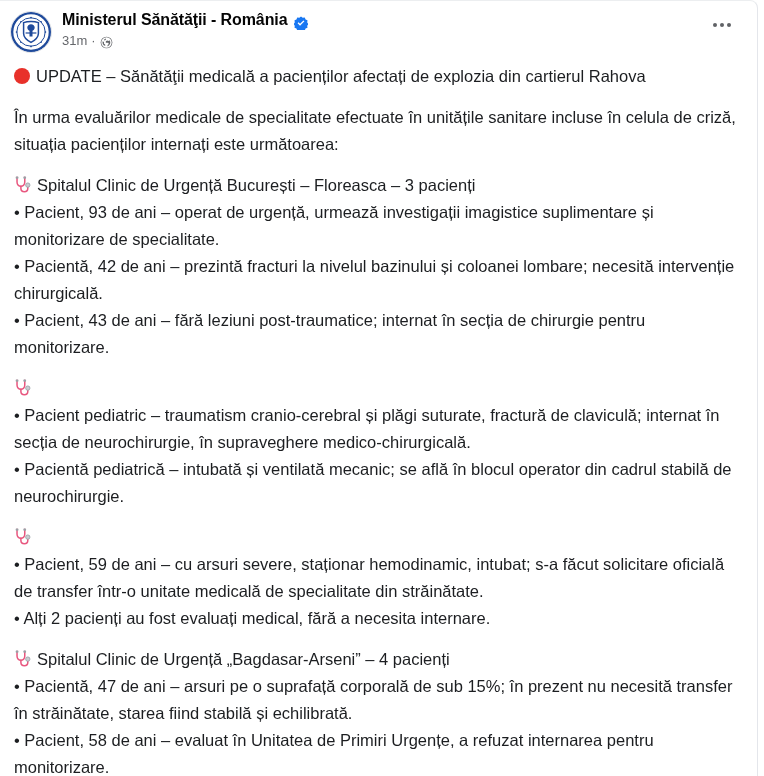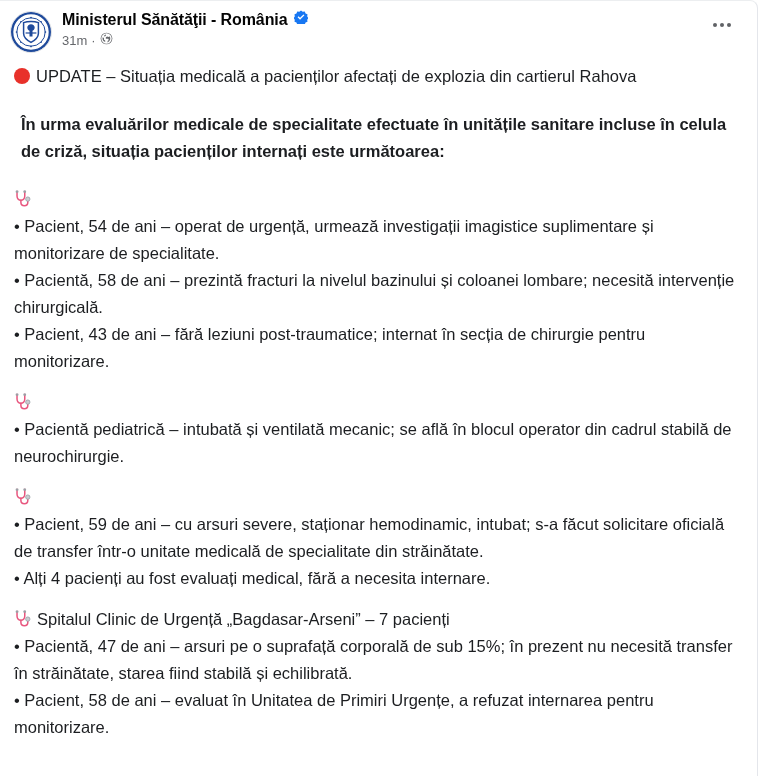--- a/index.html
+++ b/index.html
@@ -53,42 +53,42 @@
   .header-text {
     margin-left: 10px;
     display: flex;
     flex-direction: column;
     justify-content: center;
     padding-top: 1px;
   }
 
   .page-name-row {
     display: flex;
-    align-items: flex-start;
+    align-items: flex-end;
     line-height: 20px;
   }
   .page-name {
     font-size: 16px;
     font-weight: bold;
     color: #050505;
     letter-spacing: -0.1px;
   }
   .verified-badge {
     margin-left: 6px;
     width: 14px;
     height: 14px;
     display: inline-flex;
     align-items: center;
     justify-content: center;
   }
   .verified-badge svg { display: block; }
 
   .meta-row {
     display: flex;
-    align-items: flex-start;
+    align-items: flex-end;
     margin-top: 2px;
     color: #65676b;
     font-size: 13px;
     line-height: 17px;
   }
   .meta-sep { margin: 0 4px; }
   .globe-icon {
     width: 13px;
     height: 13px;
     display: inline-flex;
@@ -118,23 +118,22 @@
 
   
   .post-body {
     padding: 8px 14px 10px 14px;
     font-size: 16.5px;
     line-height: 27px;
     color: #1c1e21;
   }
 
   .para {
-    margin: 7px;
+    margin: 0;
     white-space: pre-wrap;
-    font-weight: bold;
   }
 
   .block-gap { height: 14px; }
 
   .head-line {
     display: block;
     margin: 0;
   }
 
   .emoji {
@@ -216,85 +215,86 @@
     <div class="menu-dots">
       <span></span>
       <span></span>
       <span></span>
     </div>
   </div>
 
   <div class="post-body">
 
     <div class="head-line">
-      <span class="dot-red emoji"></span><span>UPDATE – Situația medicală a pacienților afectați de explozia din cartierul Rahova</span>
+      <span class="dot-red emoji"></span><span>UPDATE – Sănătăţii medicală a pacienților afectați de explozia din cartierul Rahova</span>
     </div>
 
     <div class="block-gap"></div>
 
     <p class="para">În urma evaluărilor medicale de specialitate efectuate în unitățile sanitare incluse în celula de criză, situația pacienților internați este următoarea:</p>
+
+    <div class="block-gap"></div>
+
+    <div class="head-line">
+      <span class="steth">
+        <svg width="17" height="18" viewBox="0 0 18 19">
+          <path d="M3.2 1.4 L3.2 6.4 C3.2 9.1 5.1 10.9 7.3 10.9 C9.5 10.9 11.4 9.1 11.4 6.4 L11.4 1.4" fill="none" stroke="#e8577f" stroke-width="1.6" stroke-linecap="round"></path>
+          <rect x="1.8" y="0.6" width="2.9" height="2.2" rx="0.7" fill="#9aa0a6"></rect>
+          <rect x="9.9" y="0.6" width="2.9" height="2.2" rx="0.7" fill="#9aa0a6"></rect>
+          <path d="M7.3 10.9 L7.3 13.3 C7.3 15.4 9.2 16.6 11 16.6 C12.9 16.6 14.6 15.4 14.6 13.3 L14.6 11.4" fill="none" stroke="#e8577f" stroke-width="1.6" stroke-linecap="round"></path>
+          <circle cx="14.6" cy="9.6" r="2.3" fill="#c9ccd1" stroke="#9aa0a6" stroke-width="0.9"></circle>
+        </svg>
+      </span><span>Spitalul Clinic de Urgență București – Floreasca – 3 pacienți</span>
+    </div>
+    <p class="bullet-line">• Pacient, 93 de ani – operat de urgență, urmează investigații imagistice suplimentare și monitorizare de specialitate.</p>
+    <p class="bullet-line">• Pacientă, 42 de ani – prezintă fracturi la nivelul bazinului și coloanei lombare; necesită intervenție chirurgicală.</p>
+    <p class="bullet-line">• Pacient, 43 de ani – fără leziuni post-traumatice; internat în secția de chirurgie pentru monitorizare.</p>
 
     <div class="block-gap"></div>
 
     <div class="head-line">
       <span class="steth">
         <svg width="17" height="18" viewBox="0 0 18 19">
           <path d="M3.2 1.4 L3.2 6.4 C3.2 9.1 5.1 10.9 7.3 10.9 C9.5 10.9 11.4 9.1 11.4 6.4 L11.4 1.4" fill="none" stroke="#e8577f" stroke-width="1.6" stroke-linecap="round"></path>
           <rect x="1.8" y="0.6" width="2.9" height="2.2" rx="0.7" fill="#9aa0a6"></rect>
           <rect x="9.9" y="0.6" width="2.9" height="2.2" rx="0.7" fill="#9aa0a6"></rect>
           <path d="M7.3 10.9 L7.3 13.3 C7.3 15.4 9.2 16.6 11 16.6 C12.9 16.6 14.6 15.4 14.6 13.3 L14.6 11.4" fill="none" stroke="#e8577f" stroke-width="1.6" stroke-linecap="round"></path>
           <circle cx="14.6" cy="9.6" r="2.3" fill="#c9ccd1" stroke="#9aa0a6" stroke-width="0.9"></circle>
         </svg>
       </span>
     </div>
-    <p class="bullet-line">• Pacient, 54 de ani – operat de urgență, urmează investigații imagistice suplimentare și monitorizare de specialitate.</p>
-    <p class="bullet-line">• Pacientă, 58 de ani – prezintă fracturi la nivelul bazinului și coloanei lombare; necesită intervenție chirurgicală.</p>
-    <p class="bullet-line">• Pacient, 43 de ani – fără leziuni post-traumatice; internat în secția de chirurgie pentru monitorizare.</p>
+    <p class="bullet-line">• Pacient pediatric – traumatism cranio-cerebral și plăgi suturate, fractură de claviculă; internat în secția de neurochirurgie, în supraveghere medico-chirurgicală.</p>
+    <p class="bullet-line">• Pacientă pediatrică – intubată și ventilată mecanic; se află în blocul operator din cadrul stabilă de neurochirurgie.</p>
 
     <div class="block-gap"></div>
 
     <div class="head-line">
       <span class="steth">
         <svg width="17" height="18" viewBox="0 0 18 19">
           <path d="M3.2 1.4 L3.2 6.4 C3.2 9.1 5.1 10.9 7.3 10.9 C9.5 10.9 11.4 9.1 11.4 6.4 L11.4 1.4" fill="none" stroke="#e8577f" stroke-width="1.6" stroke-linecap="round"></path>
           <rect x="1.8" y="0.6" width="2.9" height="2.2" rx="0.7" fill="#9aa0a6"></rect>
           <rect x="9.9" y="0.6" width="2.9" height="2.2" rx="0.7" fill="#9aa0a6"></rect>
           <path d="M7.3 10.9 L7.3 13.3 C7.3 15.4 9.2 16.6 11 16.6 C12.9 16.6 14.6 15.4 14.6 13.3 L14.6 11.4" fill="none" stroke="#e8577f" stroke-width="1.6" stroke-linecap="round"></path>
           <circle cx="14.6" cy="9.6" r="2.3" fill="#c9ccd1" stroke="#9aa0a6" stroke-width="0.9"></circle>
         </svg>
       </span>
     </div>
-    <p class="bullet-line">• Pacientă pediatrică – intubată și ventilată mecanic; se află în blocul operator din cadrul stabilă de neurochirurgie.</p>
+    <p class="bullet-line">• Pacient, 59 de ani – cu arsuri severe, staționar hemodinamic, intubat; s-a făcut solicitare oficială de transfer într-o unitate medicală de specialitate din străinătate.</p>
+    <p class="bullet-line">• Alți 2 pacienți au fost evaluați medical, fără a necesita internare.</p>
 
     <div class="block-gap"></div>
 
     <div class="head-line">
       <span class="steth">
         <svg width="17" height="18" viewBox="0 0 18 19">
           <path d="M3.2 1.4 L3.2 6.4 C3.2 9.1 5.1 10.9 7.3 10.9 C9.5 10.9 11.4 9.1 11.4 6.4 L11.4 1.4" fill="none" stroke="#e8577f" stroke-width="1.6" stroke-linecap="round"></path>
           <rect x="1.8" y="0.6" width="2.9" height="2.2" rx="0.7" fill="#9aa0a6"></rect>
           <rect x="9.9" y="0.6" width="2.9" height="2.2" rx="0.7" fill="#9aa0a6"></rect>
           <path d="M7.3 10.9 L7.3 13.3 C7.3 15.4 9.2 16.6 11 16.6 C12.9 16.6 14.6 15.4 14.6 13.3 L14.6 11.4" fill="none" stroke="#e8577f" stroke-width="1.6" stroke-linecap="round"></path>
           <circle cx="14.6" cy="9.6" r="2.3" fill="#c9ccd1" stroke="#9aa0a6" stroke-width="0.9"></circle>
         </svg>
-      </span>
-    </div>
-    <p class="bullet-line">• Pacient, 59 de ani – cu arsuri severe, staționar hemodinamic, intubat; s-a făcut solicitare oficială de transfer într-o unitate medicală de specialitate din străinătate.</p>
-    <p class="bullet-line">• Alți 4 pacienți au fost evaluați medical, fără a necesita internare.</p>
-
-    <div class="block-gap"></div>
-
-    <div class="head-line">
-      <span class="steth">
-        <svg width="17" height="18" viewBox="0 0 18 19">
-          <path d="M3.2 1.4 L3.2 6.4 C3.2 9.1 5.1 10.9 7.3 10.9 C9.5 10.9 11.4 9.1 11.4 6.4 L11.4 1.4" fill="none" stroke="#e8577f" stroke-width="1.6" stroke-linecap="round"></path>
-          <rect x="1.8" y="0.6" width="2.9" height="2.2" rx="0.7" fill="#9aa0a6"></rect>
-          <rect x="9.9" y="0.6" width="2.9" height="2.2" rx="0.7" fill="#9aa0a6"></rect>
-          <path d="M7.3 10.9 L7.3 13.3 C7.3 15.4 9.2 16.6 11 16.6 C12.9 16.6 14.6 15.4 14.6 13.3 L14.6 11.4" fill="none" stroke="#e8577f" stroke-width="1.6" stroke-linecap="round"></path>
-          <circle cx="14.6" cy="9.6" r="2.3" fill="#c9ccd1" stroke="#9aa0a6" stroke-width="0.9"></circle>
-        </svg>
-      </span><span>Spitalul Clinic de Urgență „Bagdasar-Arseni” – 7 pacienți</span>
+      </span><span>Spitalul Clinic de Urgență „Bagdasar-Arseni” – 4 pacienți</span>
     </div>
     <p class="bullet-line">• Pacientă, 47 de ani – arsuri pe o suprafață corporală de sub 15%; în prezent nu necesită transfer în străinătate, starea fiind stabilă și echilibrată.</p>
     <p class="bullet-line">• Pacient, 58 de ani – evaluat în Unitatea de Primiri Urgențe, a refuzat internarea pentru monitorizare.</p>
 
   </div>
 </div>
 
 </body></html>

